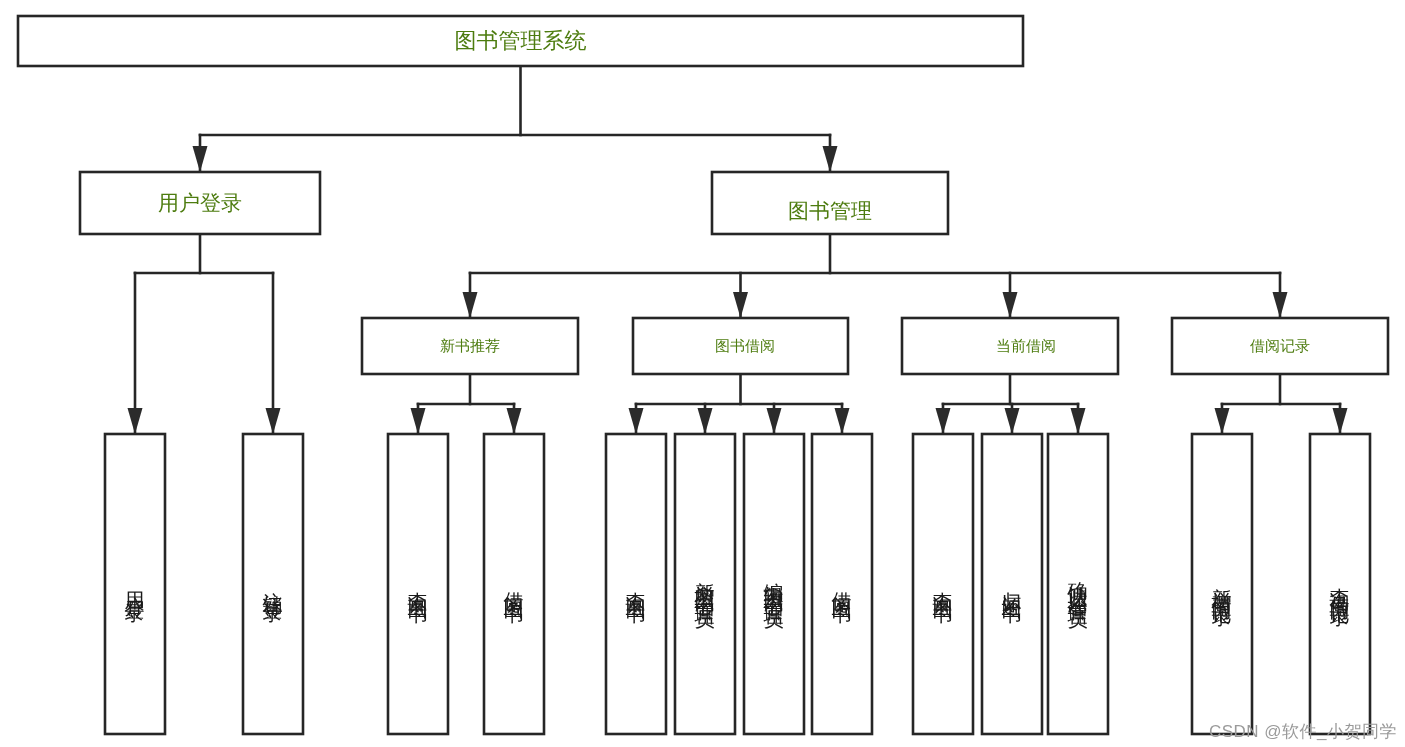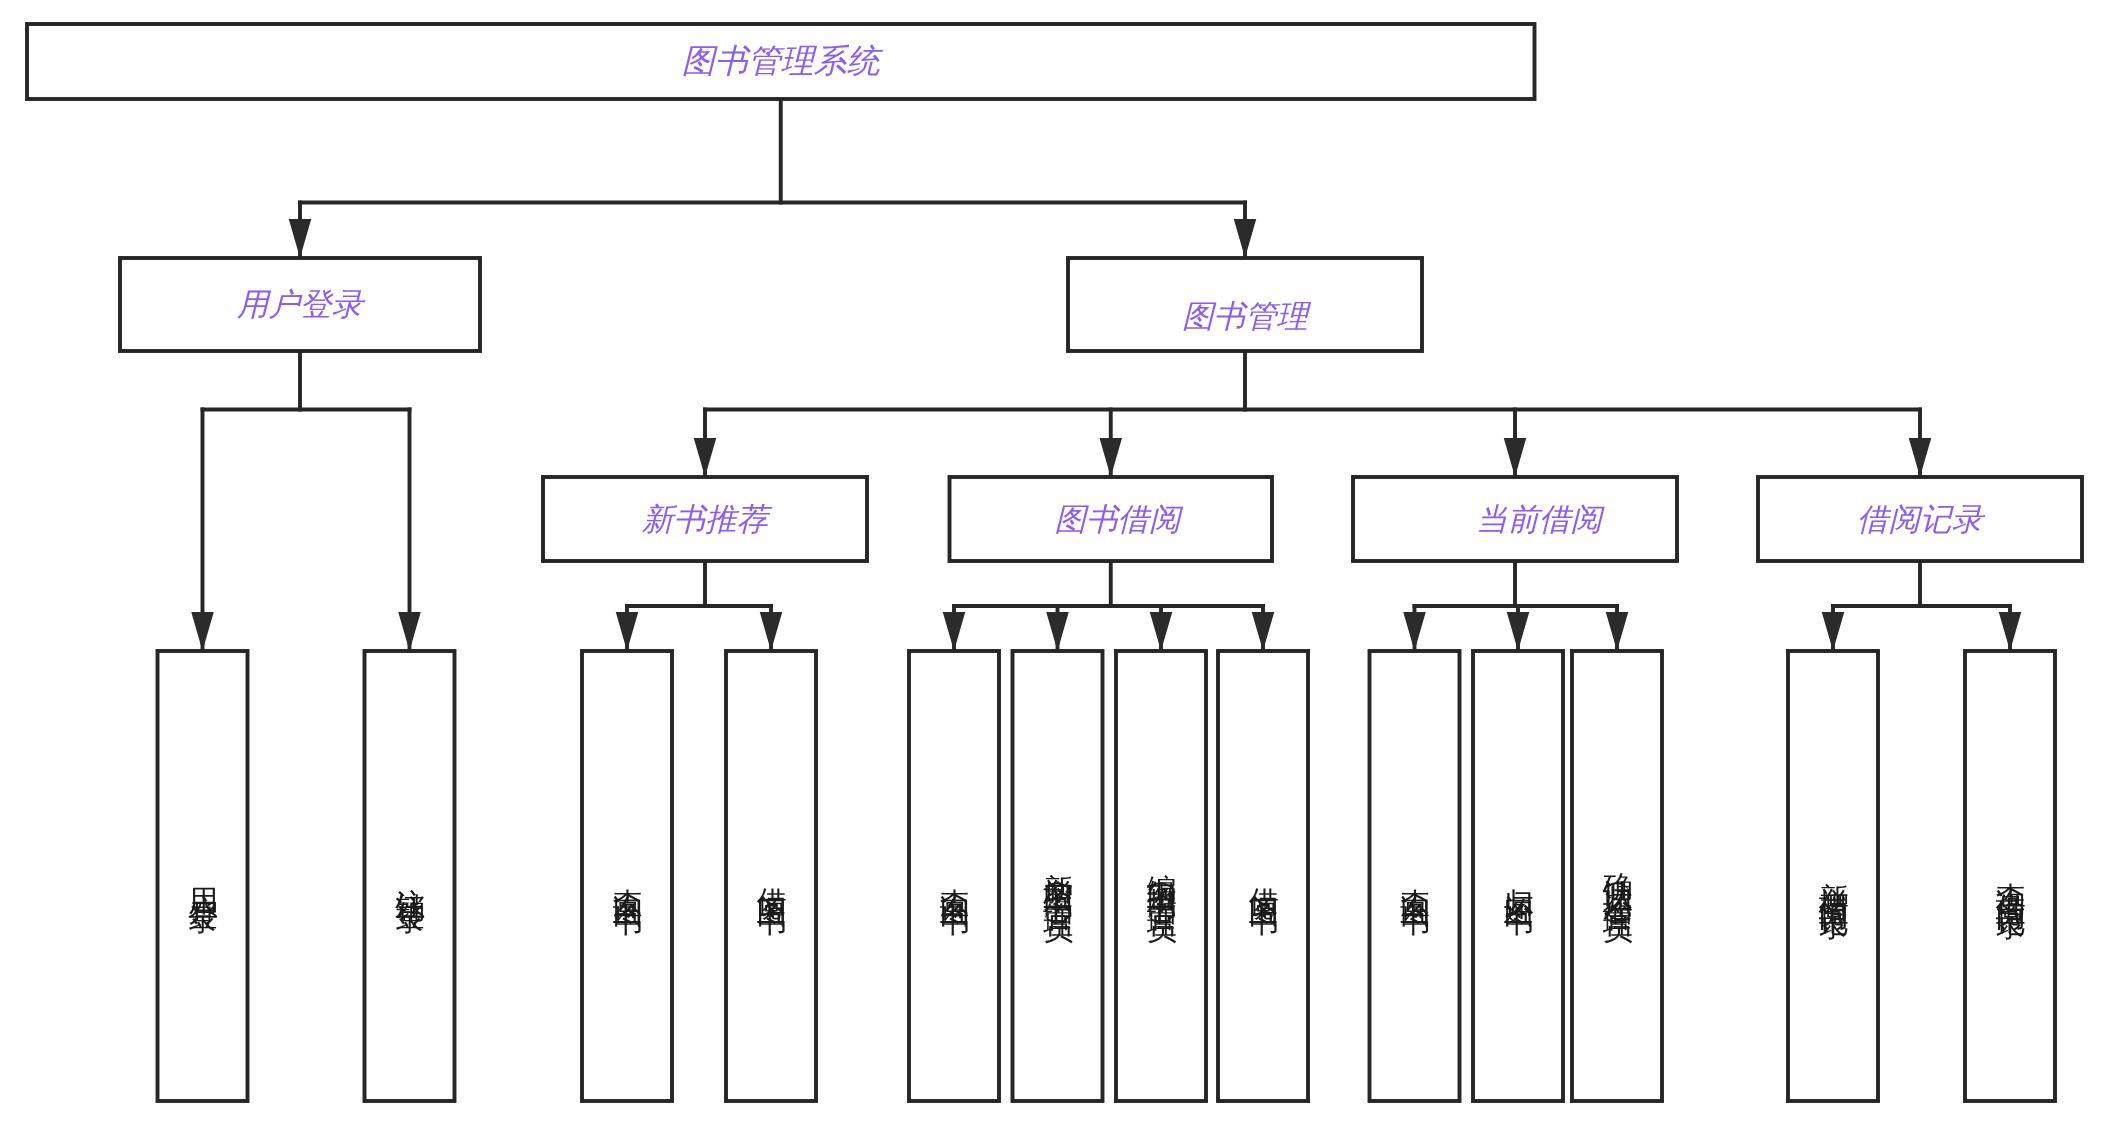--- a/index.html
+++ b/index.html
@@ -54,31 +54,30 @@
     color: #1a1a1a;
     display: flex;
     align-items: center;
     justify-content: center;
     white-space: nowrap;
     pointer-events: none;
   }
   .hlabel {
     position: absolute;
     font-family: "Liberation Sans", "DejaVu Sans", sans-serif;
-    color: #8b5cf6;
+    color: #4d7c0f;
     display: flex;
     align-items: center;
     justify-content: center;
     white-space: nowrap;
     pointer-events: none;
-    font-style: italic;
   }
   .hlabel.root { font-size: 22px; }
   .hlabel.lvl1 { font-size: 21px; }
-  .hlabel.lvl2 { font-size: 21px; }
+  .hlabel.lvl2 { font-size: 15px; }
   #watermark {
     position: absolute;
     right: 8px;
     bottom: 4px;
     font-family: "Liberation Sans", "DejaVu Sans", sans-serif;
     font-size: 17px;
     color: #9a9a9a;
     letter-spacing: 0.5px;
     white-space: nowrap;
     pointer-events: none;
@@ -181,13 +180,14 @@
       <div class="vlabel" style="left: 606px; top: 434px; width: 60px; height: 300px;">查询图书</div>
       <div class="vlabel" style="left: 675px; top: 434px; width: 60px; height: 300px;">新增图书（管理员）</div>
       <div class="vlabel" style="left: 744px; top: 434px; width: 60px; height: 300px;">编辑图书（管理员）</div>
       <div class="vlabel" style="left: 812px; top: 434px; width: 60px; height: 300px;">借阅图书</div>
       <div class="vlabel" style="left: 913px; top: 434px; width: 60px; height: 300px;">查询图书</div>
       <div class="vlabel" style="left: 982px; top: 434px; width: 60px; height: 300px;">归还图书</div>
       <div class="vlabel" style="left: 1048px; top: 434px; width: 60px; height: 300px;">确认归还（管理员）</div>
       <div class="vlabel" style="left: 1192px; top: 434px; width: 60px; height: 300px;">新增借阅记录</div>
       <div class="vlabel" style="left: 1310px; top: 434px; width: 60px; height: 300px;">查询借阅记录</div>
     </div>
+  <div id="watermark">CSDN @软件_小贺同学</div>
 </div>
 
 </body></html>

